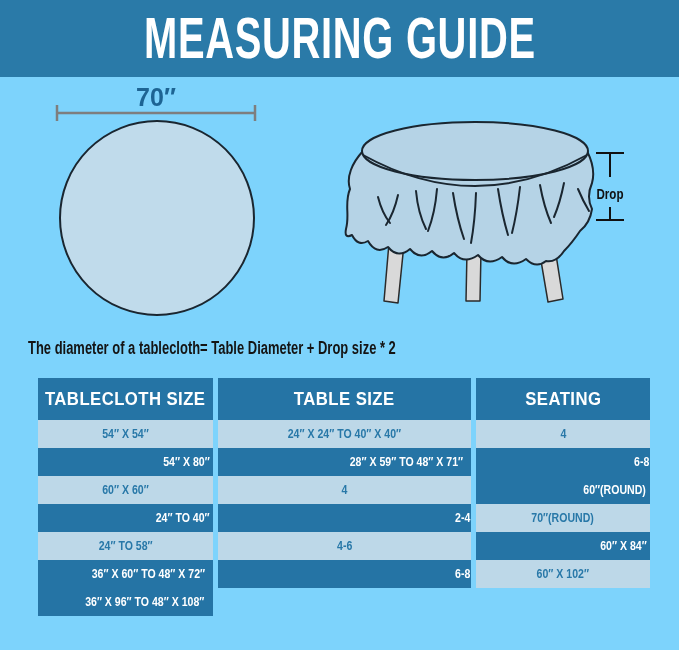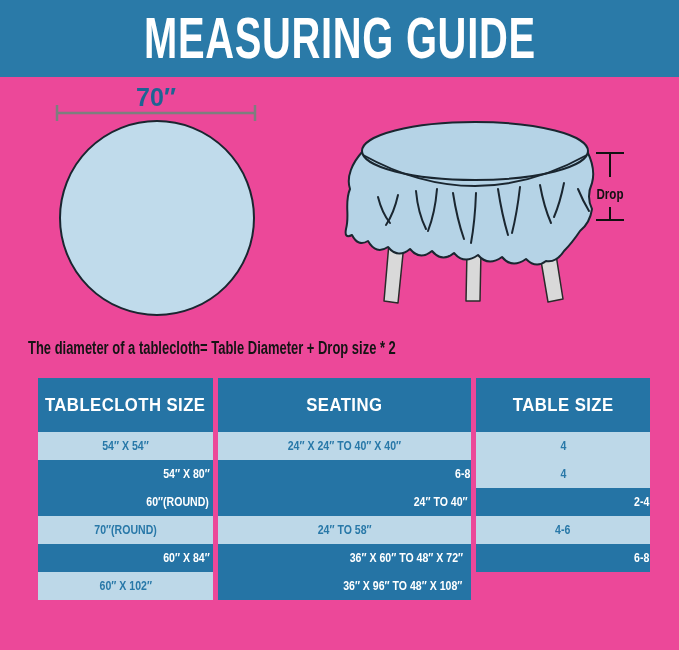--- a/index.html
+++ b/index.html
@@ -2,21 +2,21 @@
 <html><head>
 <meta charset="utf-8">
 <style>
   * { margin: 0; padding: 0; box-sizing: border-box; }
   html, body { background: #ffffff; }
   body { font-family: "Liberation Sans", sans-serif; }
   #canvas {
     position: relative;
     width: 679px;
     height: 650px;
-    background: #ec4899;
+    background: #7dd3fc;
     overflow: hidden;
   }
 
   
   .banner {
     position: absolute;
     left: 0; top: 0;
     width: 679px; height: 77px;
     background: #2A7AA8;
     display: flex;
@@ -63,21 +63,21 @@
     align-items: center;
     justify-content: center;
     overflow: hidden;
   }
   .cell .cond {
     white-space: nowrap;
     transform: scaleX(0.88);
     transform-origin: center center;
   }
   .th {
-    height: 54px;
+    height: 42px;
     background: #2574A5;
     color: #ffffff;
     font-size: 19px;
     font-weight: bold;
     letter-spacing: 0.5px;
   }
   .td { height: 28px; font-size: 12px; font-weight: bold; }
   .td.light { background: #BDD8E8; color: #2878A8; }
   .td.dark  { background: #2574A5; color: #ffffff; justify-content: flex-end; }
 </style>
@@ -154,44 +154,50 @@
     <text x="270" y="114" text-anchor="middle" textLength="27" lengthAdjust="spacingAndGlyphs" font-family="Liberation Sans, sans-serif" font-size="15" font-weight="bold" fill="#111111">Drop</text>
   </svg>
 
   <p class="formula">The diameter of a tablecloth= Table Diameter + Drop size * 2</p>
 
   <div class="size-chart">
     <div class="cell th">
         <span class="cond">TABLECLOTH SIZE</span>
       </div>
     <div class="cell th">
+        <span class="cond">TABLE SIZE</span>
+      </div>
+    <div class="cell th">
         <span class="cond">SEATING</span>
       </div>
-    <div class="cell th">
-        <span class="cond">TABLE SIZE</span>
-      </div>
 
     <div class="cell td light">
         <span class="cond">54″ X 54″</span>
       </div>
     <div class="cell td light">
         <span class="cond">24″ X 24″ TO 40″ X 40″</span>
       </div>
     <div class="cell td light">
         <span class="cond">4</span>
       </div>
 
     <div class="cell td dark">
         <span class="cond">54″ X 80″</span>
       </div>
     <div class="cell td dark">
+        <span class="cond">28″ X 59″ TO 48″ X 71″</span>
+      </div>
+    <div class="cell td dark">
         <span class="cond">6-8</span>
       </div>
 
     <div class="cell td light">
+        <span class="cond">60″ X 60″</span>
+      </div>
+    <div class="cell td light">
         <span class="cond">4</span>
       </div>
 
     <div class="cell td dark">
         <span class="cond">60″(ROUND)</span>
       </div>
     <div class="cell td dark">
         <span class="cond">24″ TO 40″</span>
       </div>
     <div class="cell td dark">

